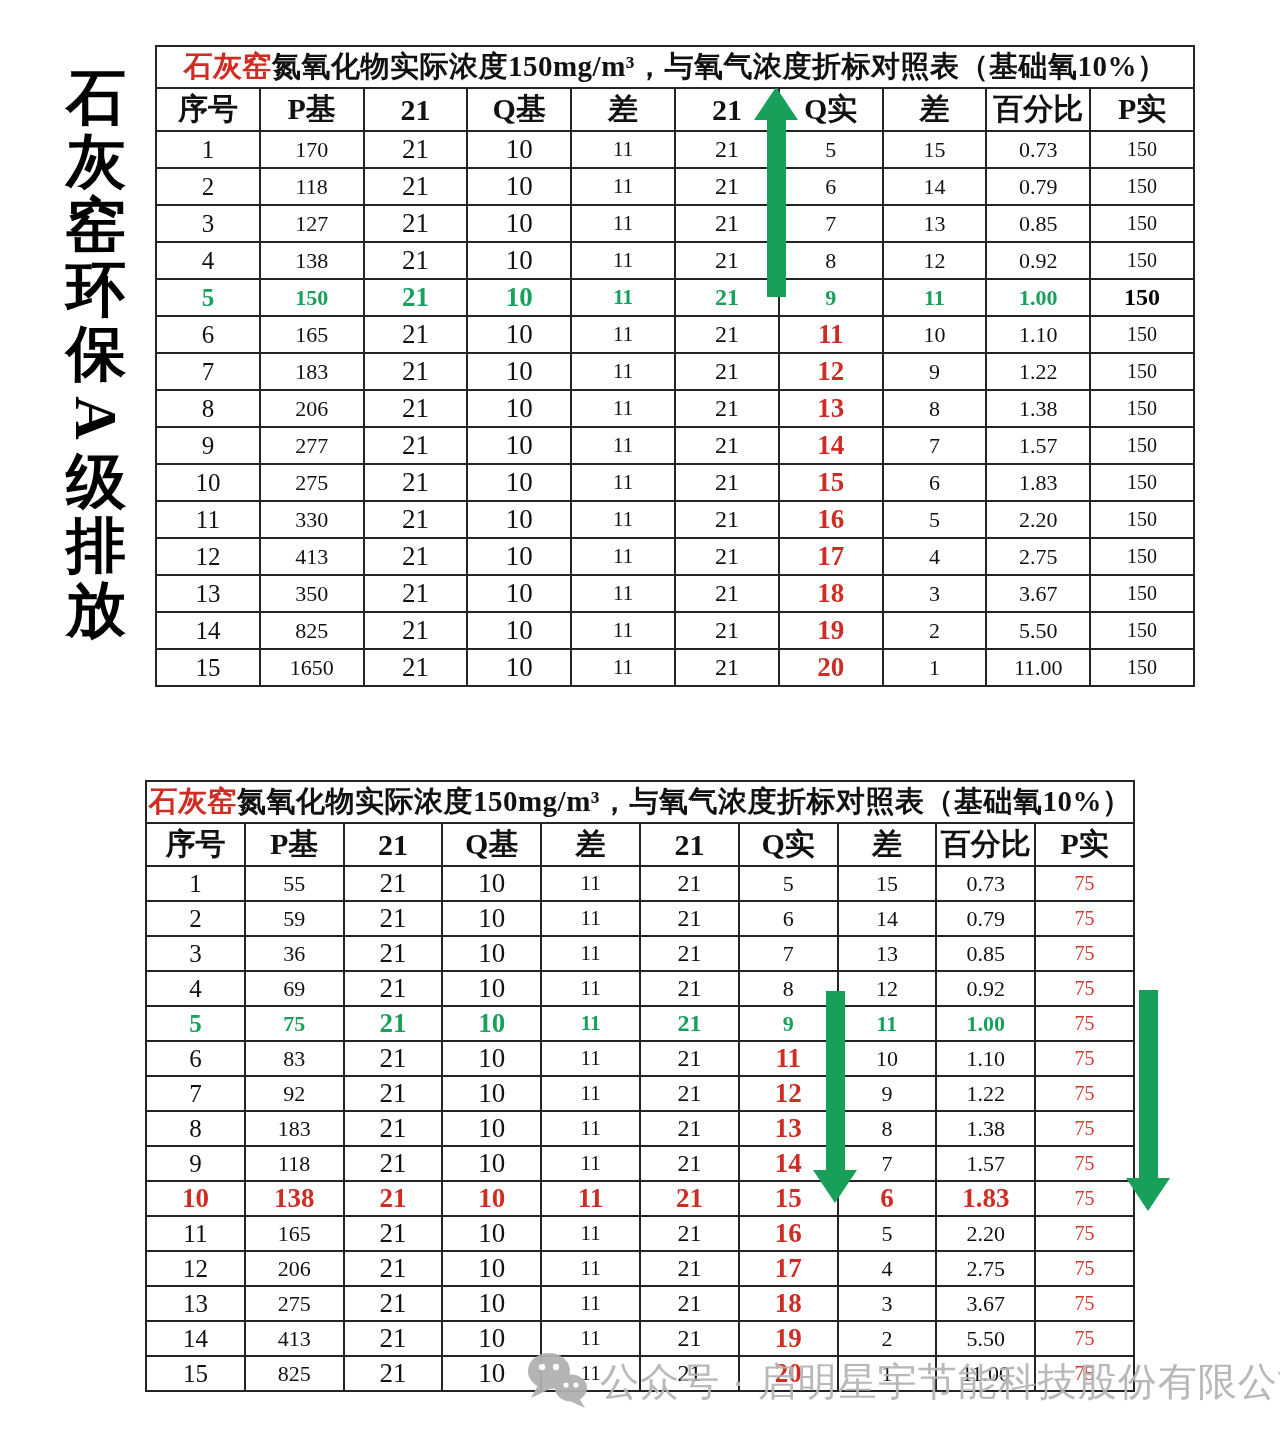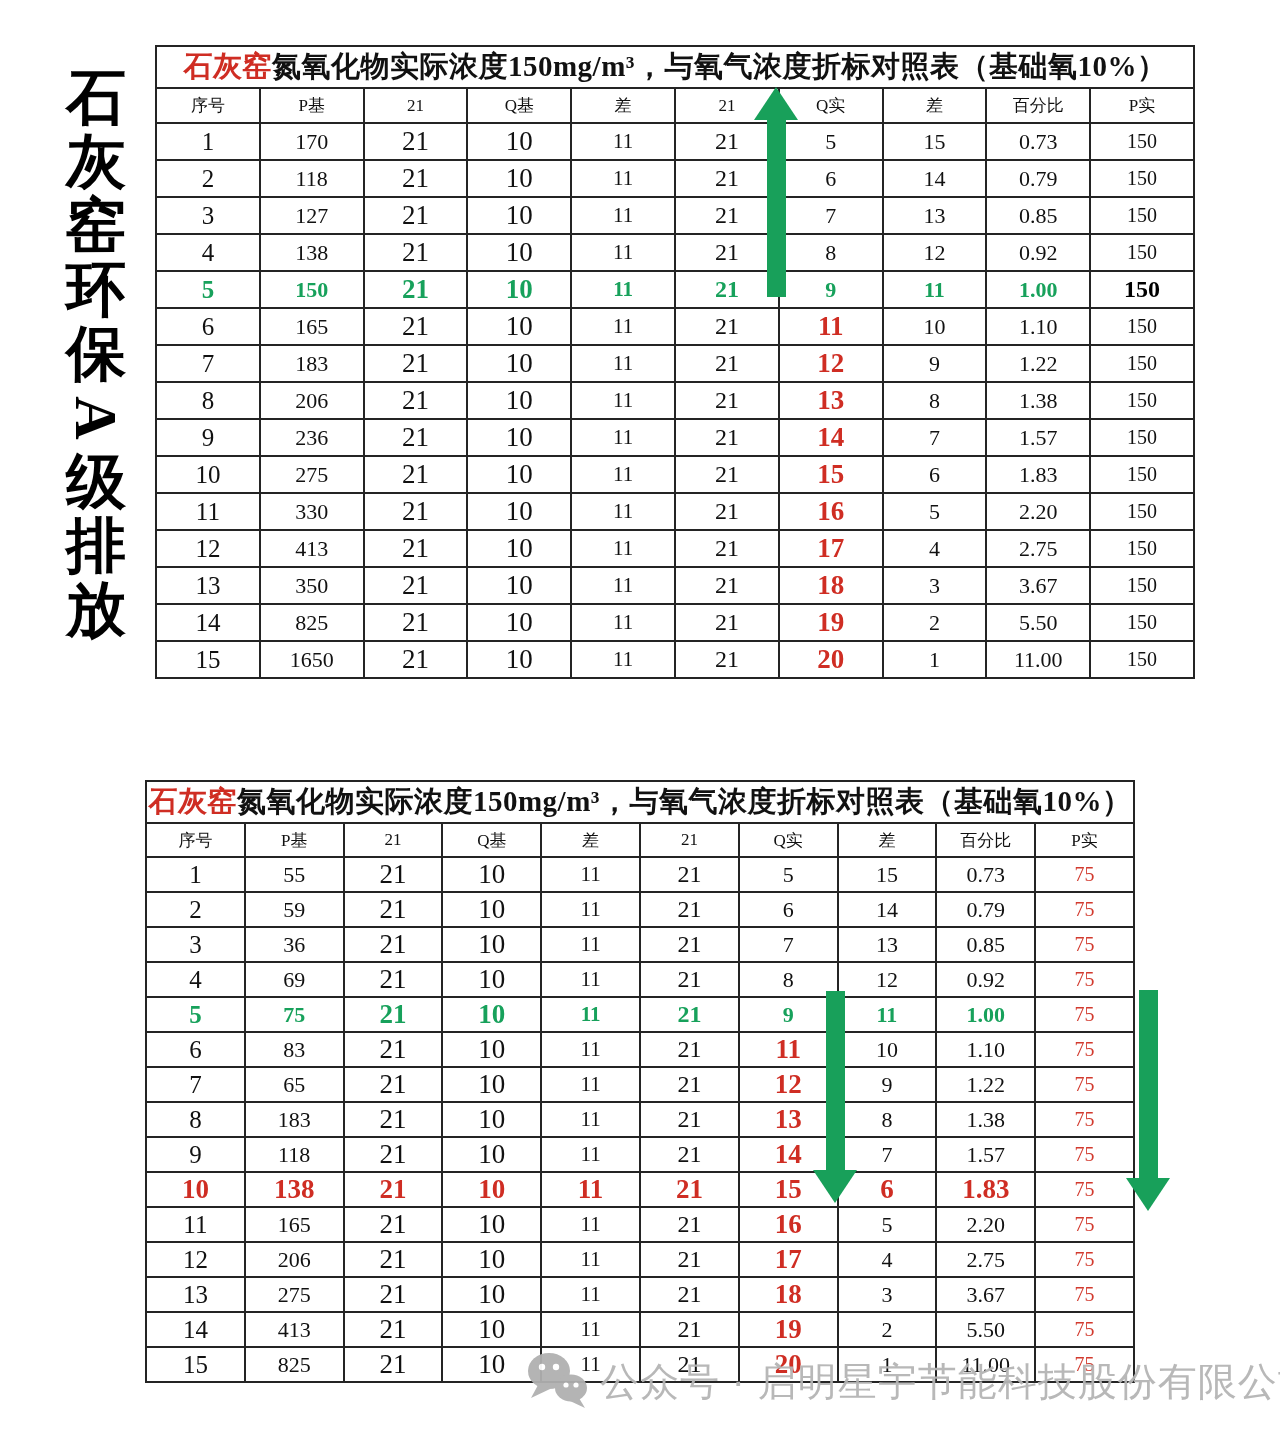--- a/index.html
+++ b/index.html
@@ -24,21 +24,21 @@
   .t2{left:145px;top:780px;width:990px;}
   table{border-collapse:collapse;table-layout:fixed;width:100%;}
   th,td{
     border:2px solid #242424;text-align:center;vertical-align:middle;
     padding:0;white-space:nowrap;overflow:hidden;background:transparent;
   }
   .title-cell{font-weight:bold;font-size:29px;letter-spacing:0.5px;}
   .t1 .title-cell{height:36px;}
   .t2 .title-cell{height:32px;}
   .title-red{color:#cf2d23;}
-  th.hdr{font-weight:normal;font-size:17px;}
+  th.hdr{font-weight:bold;font-size:30px;}
   .t1 th.hdr{height:33px;}
   .t2 th.hdr{height:32px;}
   .t1 tbody td{height:35px;}
   .t2 tbody td{height:33px;}
   tbody td{font-size:22px;}
   tbody td:nth-child(1){font-size:25px;}
   tbody td:nth-child(3),tbody td:nth-child(4){font-size:27px;}
   tbody td:nth-child(5){font-size:21px;}
   tbody td:nth-child(6){font-size:24px;}
   tbody td:nth-child(10){font-size:20px;}
@@ -197,21 +197,21 @@
             <td>10</td>
             <td>11</td>
             <td>21</td>
             <td class="c-red">13</td>
             <td>8</td>
             <td>1.38</td>
             <td>150</td>
           </tr>
           <tr>
             <td>9</td>
-            <td>236</td>
+            <td>277</td>
             <td>21</td>
             <td>10</td>
             <td>11</td>
             <td>21</td>
             <td class="c-red">14</td>
             <td>7</td>
             <td>1.57</td>
             <td>150</td>
           </tr>
           <tr>
@@ -377,21 +377,21 @@
             <td>10</td>
             <td>11</td>
             <td>21</td>
             <td class="c-red">11</td>
             <td>10</td>
             <td>1.10</td>
             <td class="c-red-sm">75</td>
           </tr>
           <tr>
             <td>7</td>
-            <td>65</td>
+            <td>92</td>
             <td>21</td>
             <td>10</td>
             <td>11</td>
             <td>21</td>
             <td class="c-red">12</td>
             <td>9</td>
             <td>1.22</td>
             <td class="c-red-sm">75</td>
           </tr>
           <tr>

